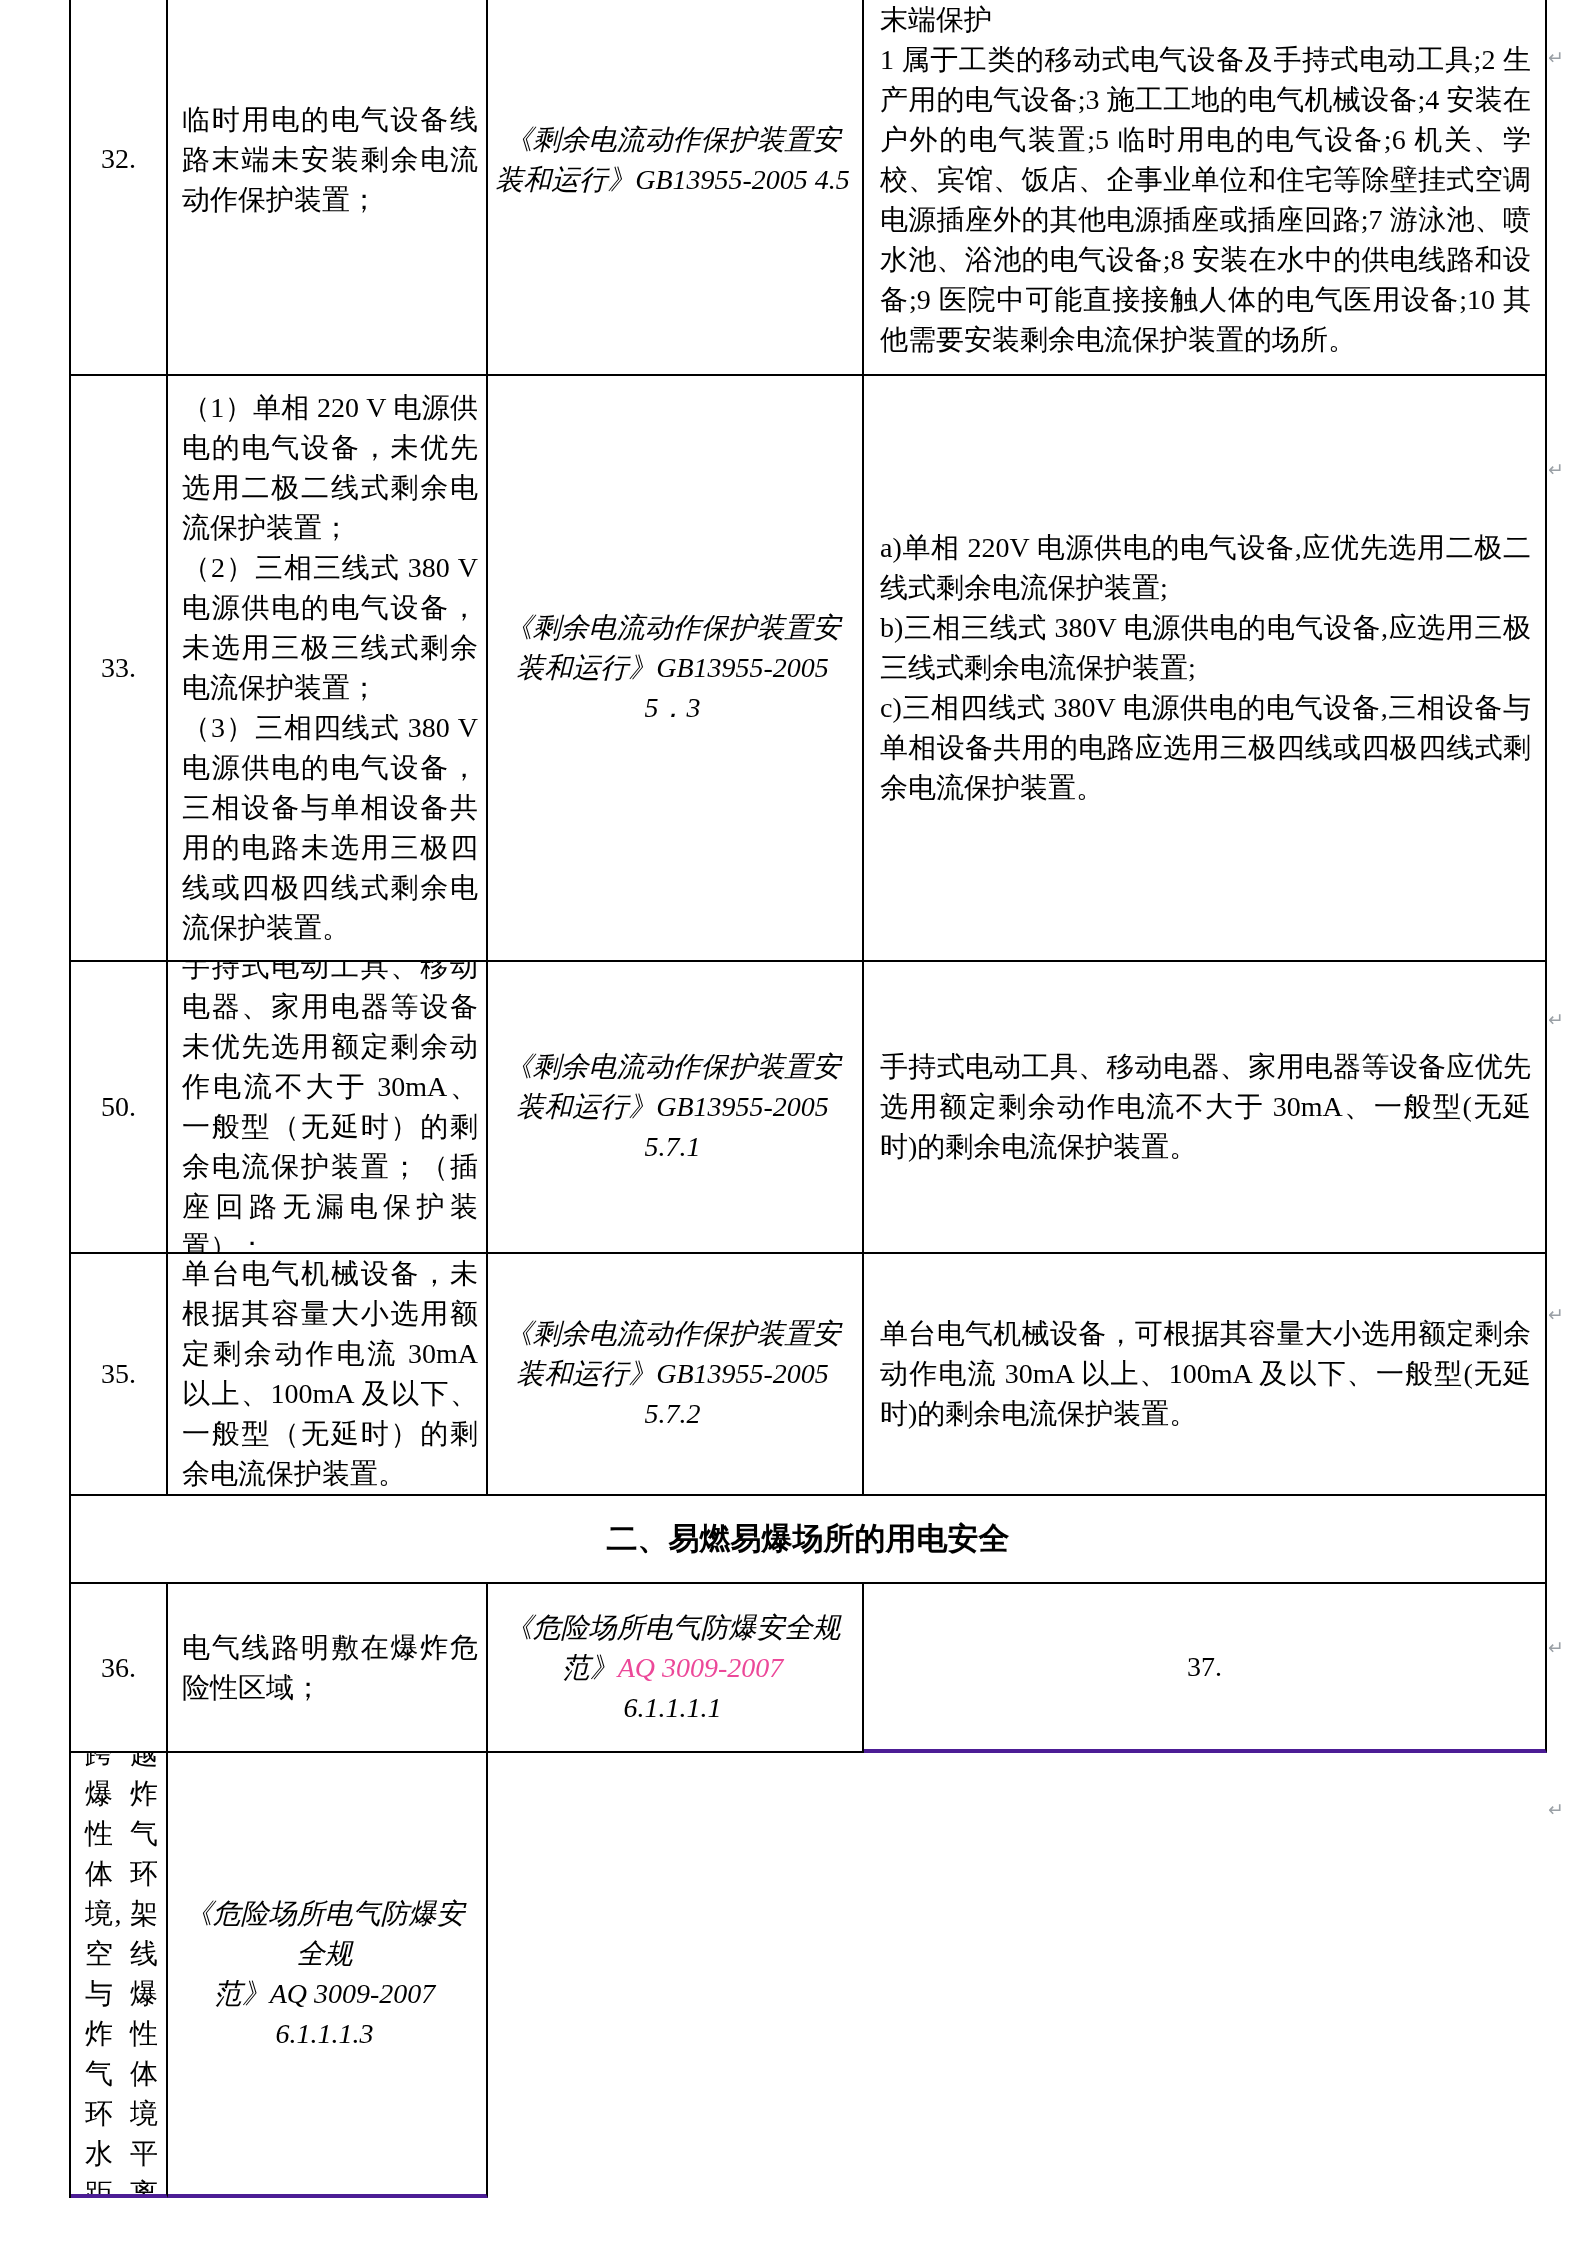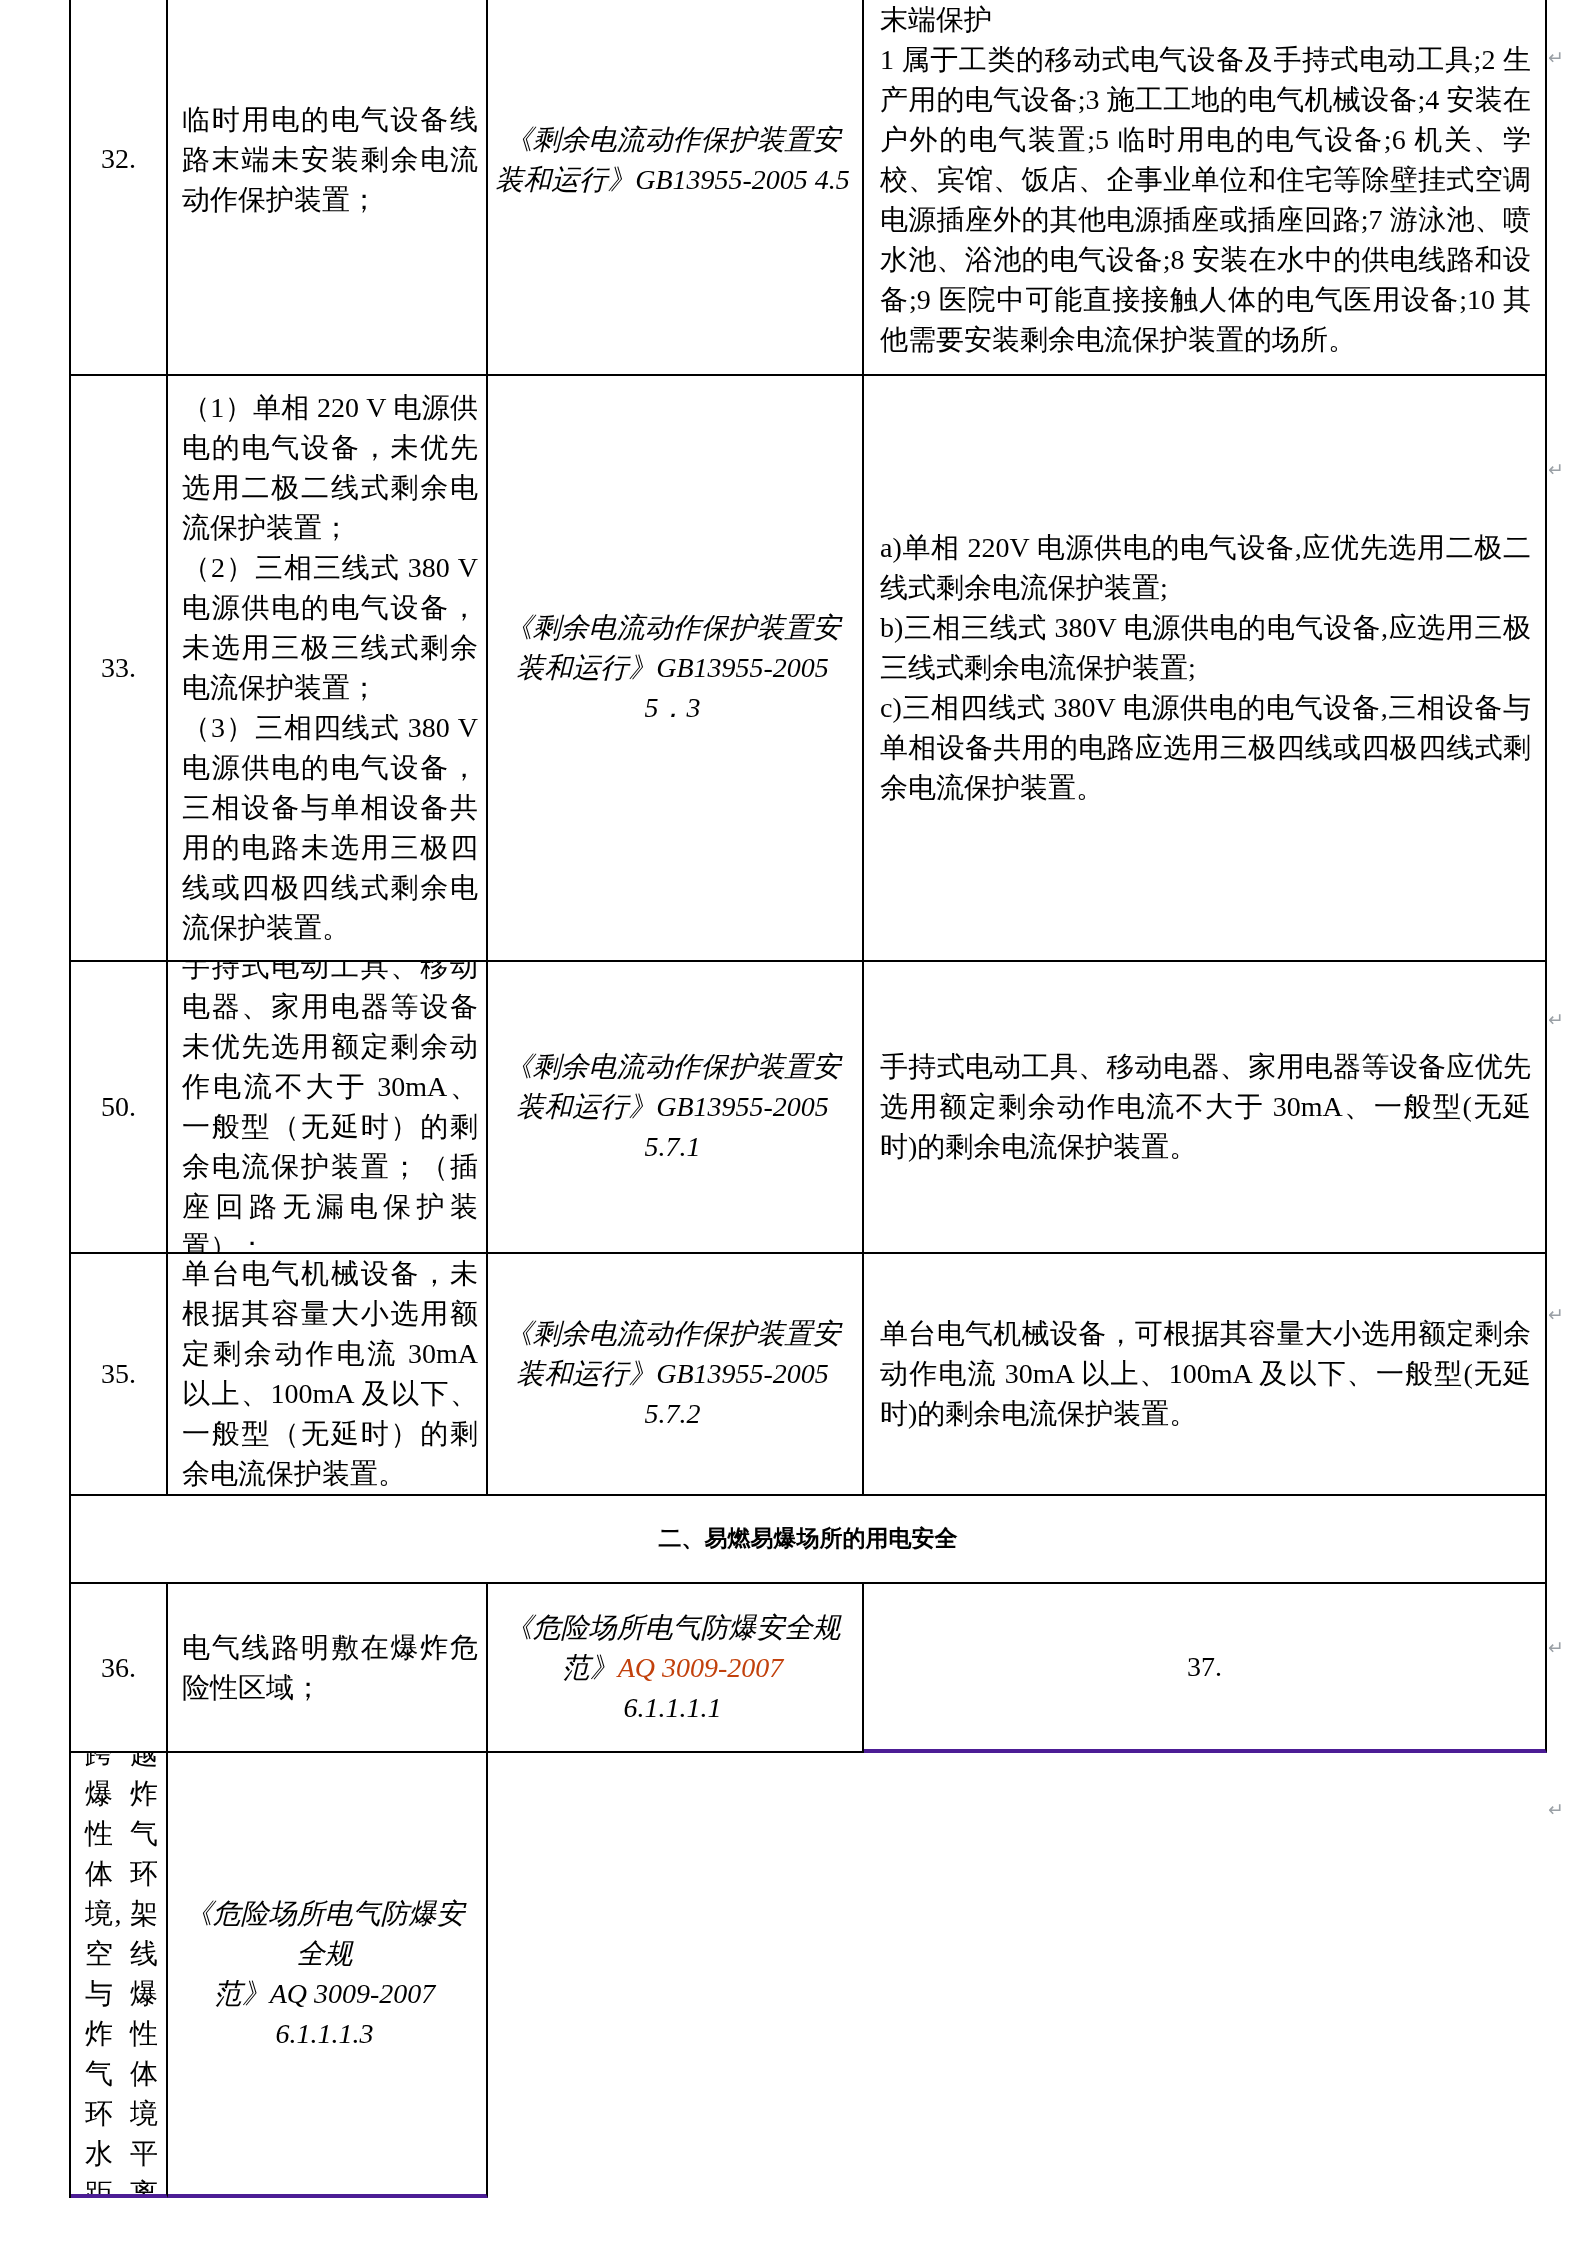--- a/index.html
+++ b/index.html
@@ -29,23 +29,23 @@
   .problem{padding:2px 8px 2px 14px;text-align:justify;}
   .basis{padding:2px 8px 2px 3px;text-align:center;font-style:italic;}
   .req{padding:2px 14px 2px 16px;text-align:justify;}
   .top-align{justify-content:flex-start;padding-top:0;}
   .cut{padding-bottom:56px;} 
   .section{
     grid-column:1 / -1;
     border-right:2px solid #000;border-bottom:2px solid #000;
     box-sizing:border-box;
     display:flex;align-items:center;justify-content:center;
-    font-weight:bold;font-size:23px;
+    font-weight:bold;font-size:31px;
   }
-  .red{color:#c2410c;}
+  .red{color:#ec4899;}
   .inline{display:inline;}
   .pilcrow{
     position:absolute;left:1548px;
     color:#9aa0a6;font-size:19px;line-height:19px;
     font-family:"DejaVu Sans","Liberation Sans",sans-serif;
   }
 </style>
 </head>
 <body>
 

